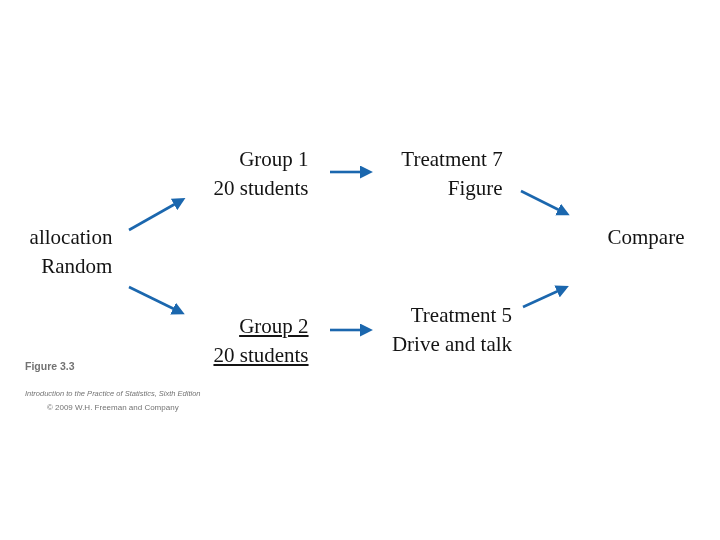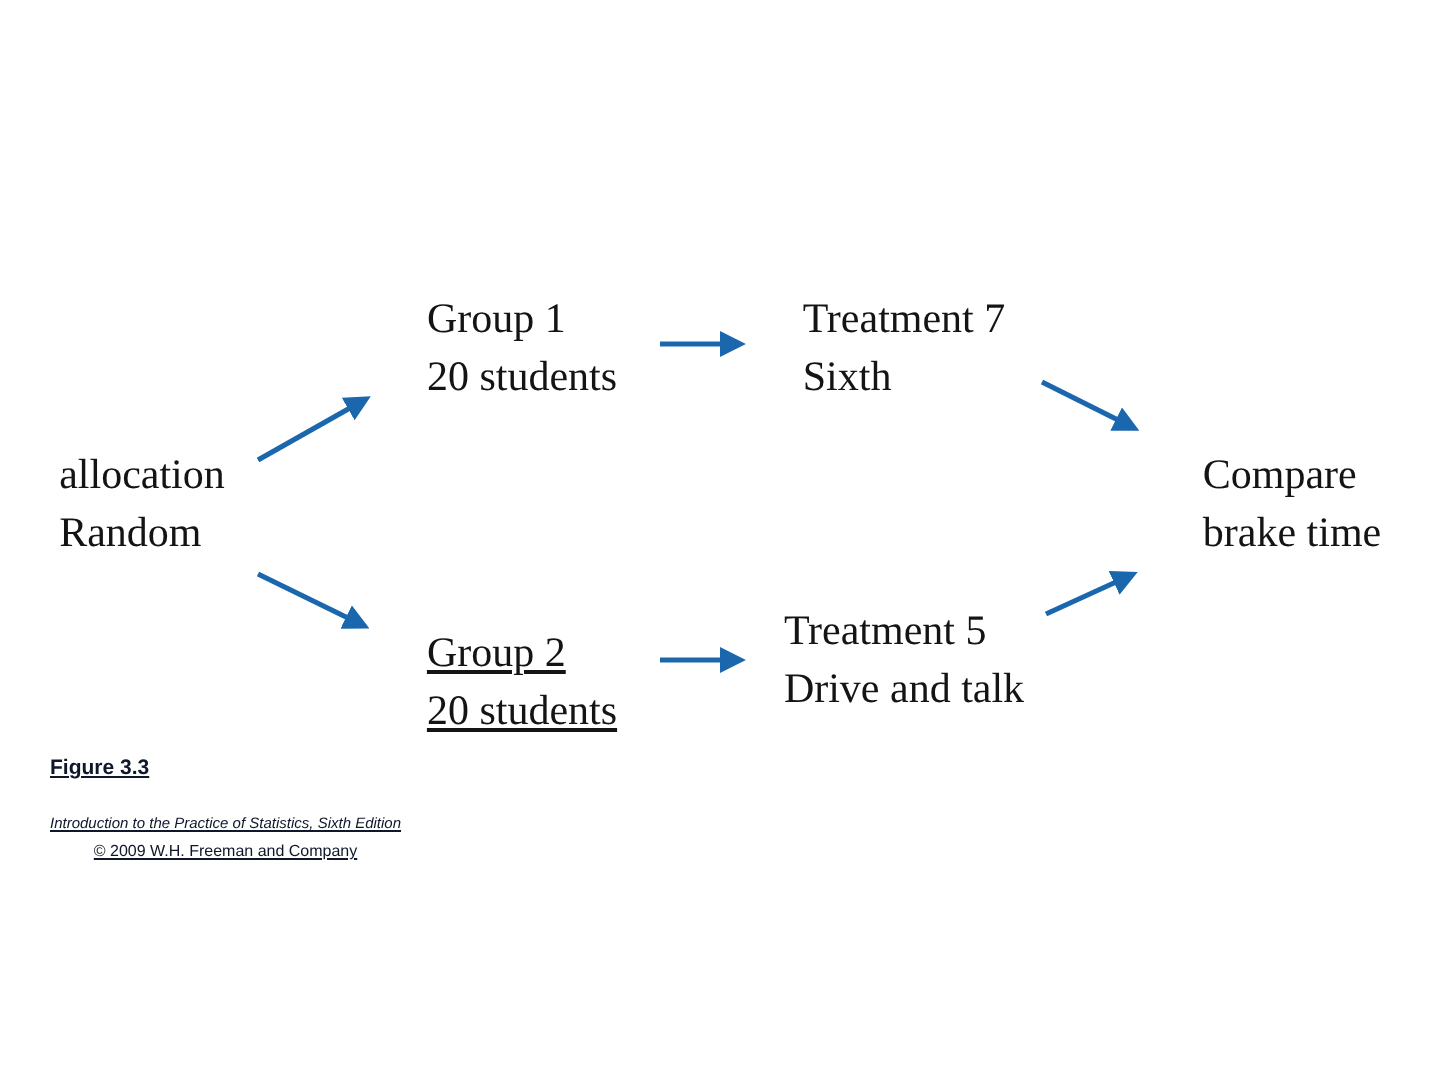--- a/index.html
+++ b/index.html
@@ -24,34 +24,33 @@
   .arrow-layer line {
     stroke: var(--arrow-color, #1b67ae);
     stroke-width: 2.6;
   }
   .arrow-layer marker path {
     fill: var(--arrow-color, #1b67ae);
   }
   .node {
     position: absolute;
     transform: translateX(-50%);
-    text-align: left;
+    text-align: right;
     color: var(--text-color, #141414);
     font-size: 21px;
     line-height: 29px;
     white-space: nowrap;
   }
   .node span { display: block; }
   .caption {
     position: absolute;
     left: 25px;
-    top: 378px;
+    top: 360px;
     font-family: "Liberation Sans", sans-serif;
-    color: #0f172a;
-    text-decoration: underline;
+    color: #737373;
   }
   .caption .fig-label {
     font-weight: bold;
     font-size: 10.5px;
     line-height: 12px;
     margin-bottom: 4px;
   }
   .caption .fig-source {
     font-style: italic;
     font-size: 7.5px;
@@ -89,26 +88,25 @@
     <span>Random</span>
   </div>
 
   <div class="node" style="left:261px; top:145px;">
     <span>Group 1</span>
     <span>20 students</span>
   </div>
 
   <div class="node" style="left:452px; top:145px;">
     <span>Treatment 7</span>
-    <span>Sixth</span>
+    <span>Figure</span>
   </div>
 
   <div class="node" style="left:646px; top:223px;">
     <span>Compare</span>
-    <span>brake time</span>
   </div>
 
   <div class="node" style="left:261px; top:312px;text-decoration:underline;">
     <span>Group 2</span>
     <span>20 students</span>
   </div>
 
   <div class="node" style="left:452px; top:301px;">
     <span>Treatment 5</span>
     <span>Drive and talk</span>

